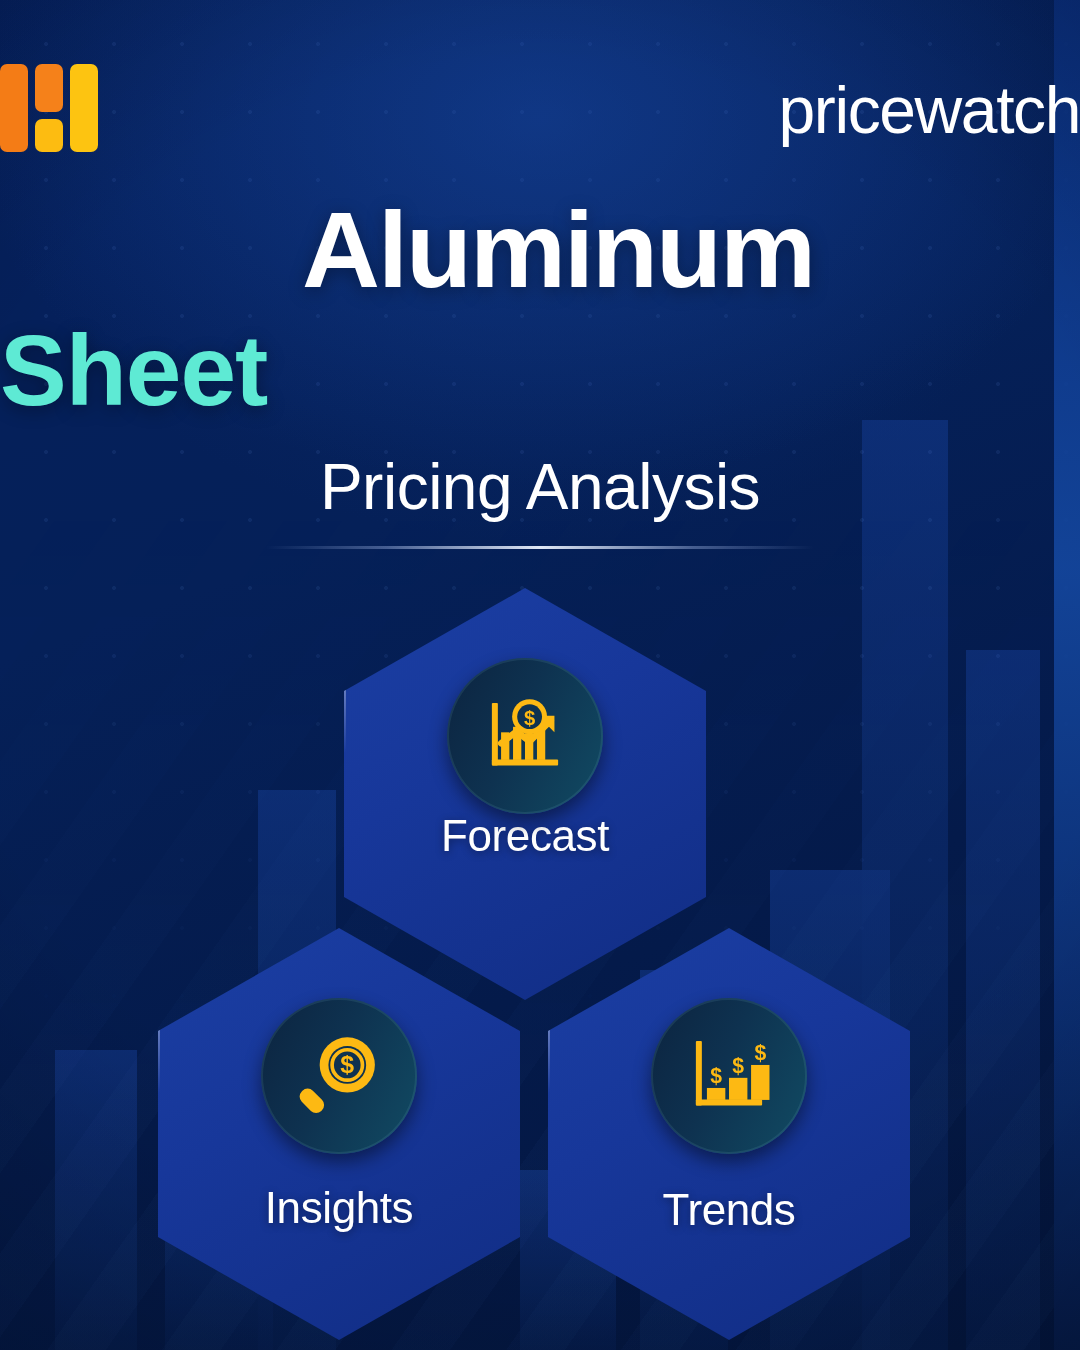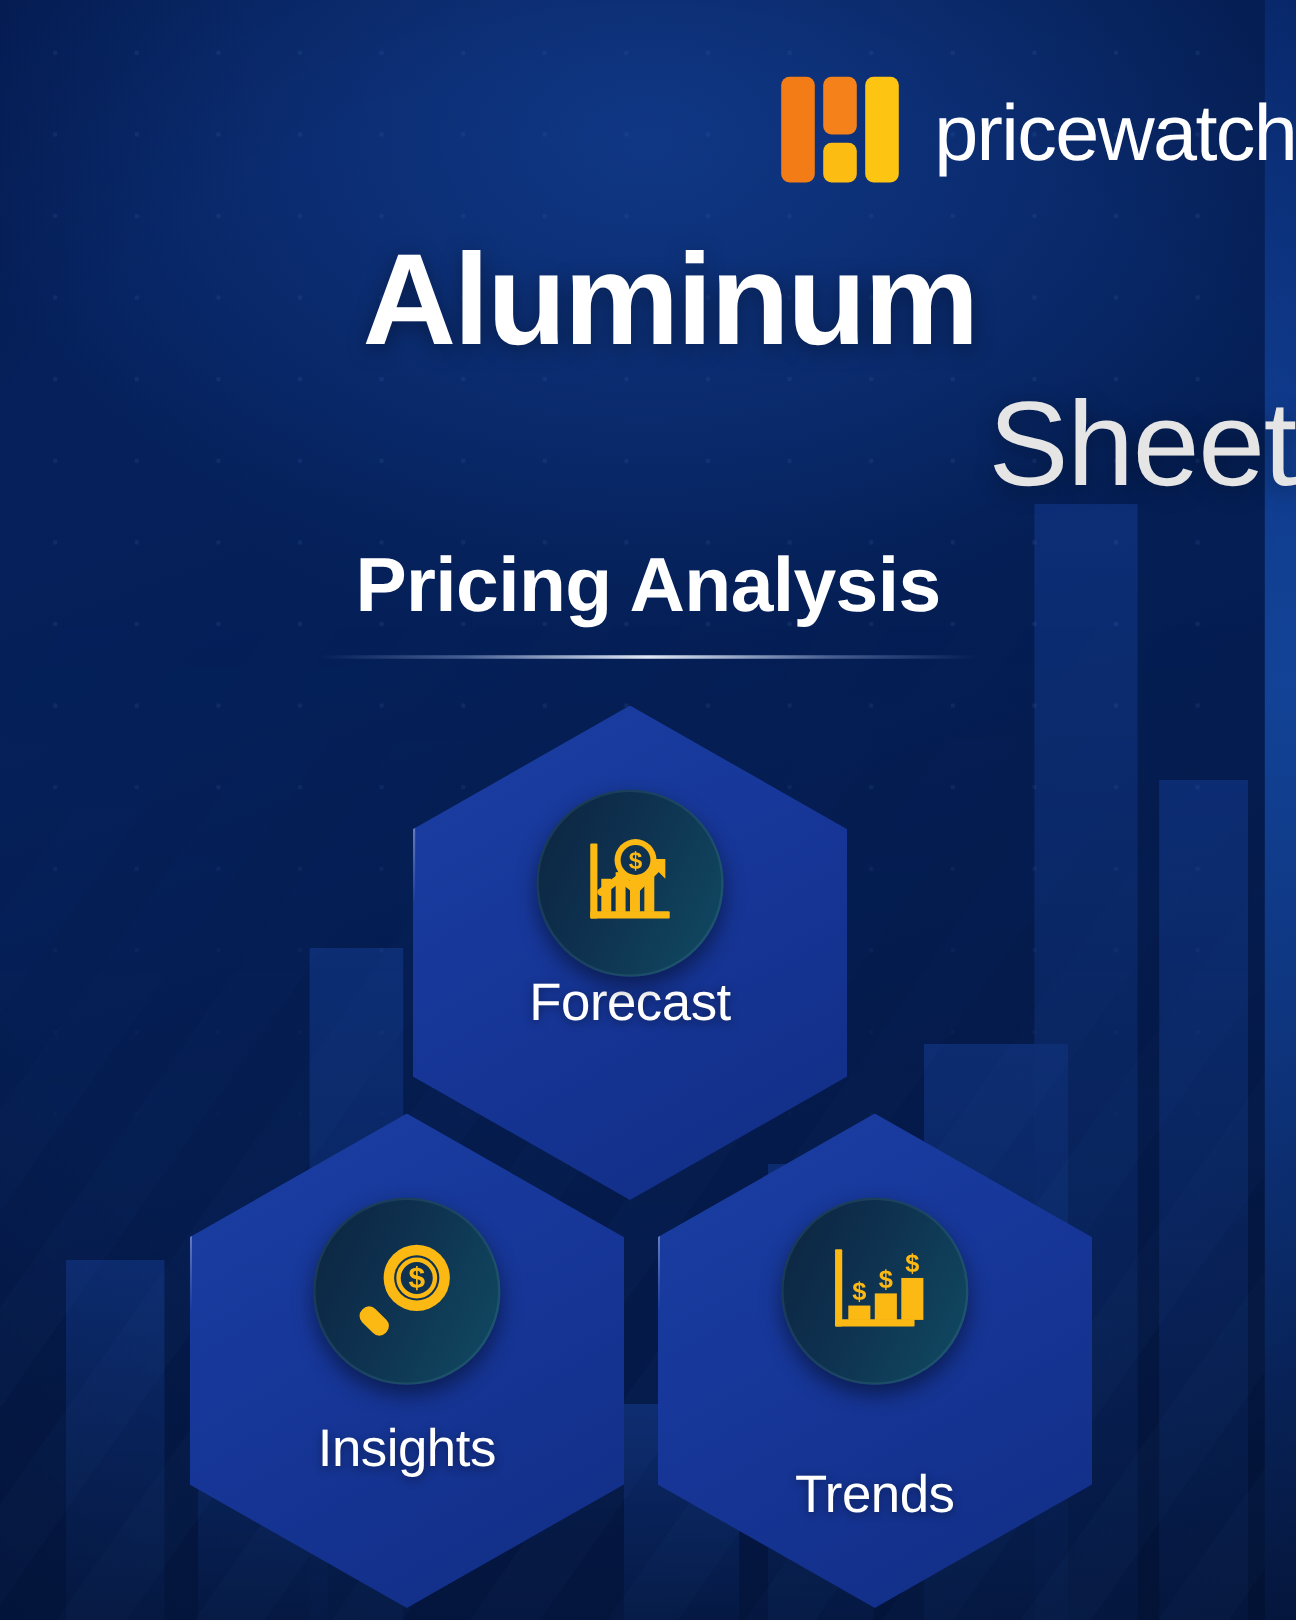--- a/index.html
+++ b/index.html
@@ -60,48 +60,48 @@
     position:absolute; inset:0;
     background:radial-gradient(ellipse 120% 90% at 50% 45%, rgba(0,0,0,0) 45%, rgba(0,0,0,.36) 100%);
   }
 
   
   .content{ position:absolute; inset:0; }
 
   
   .logo{
     position:absolute; top:64px; left:0; width:100%;
-    display:flex; align-items:center; justify-content:flex-end; gap:30px;
+    display:flex; align-items:center; justify-content:space-between; gap:30px;
   }
   .logo-mark{ display:flex; gap:7px; height:88px; align-items:flex-start; }
   .lm-col{ display:flex; flex-direction:column; gap:7px; }
   .lm-a{ width:28px; height:88px; background:#F47C16; border-radius:7px; }
   .lm-b{ width:28px; height:48px; background:#F5811A; border-radius:7px; }
   .lm-c{ width:28px; height:33px; background:#FDBC11; border-radius:7px; }
   .lm-d{ width:28px; height:88px; background:#FDC411; border-radius:7px; }
   .logo-word{
     color:#ffffff; font-size:66px; font-weight:400; letter-spacing:-1.4px;
     line-height:1; position:relative; top:2px;
   }
 
   
   .title-1{
     position:absolute; top:196px; left:0; width:100%; text-align:center;
     color:#ffffff; font-size:108px; font-weight:bold; letter-spacing:-2px; line-height:1;
     text-shadow:0 4px 18px rgba(0,0,0,.35);
     padding-left:36px;
   }
   .title-2{
-    position:absolute; top:320px; left:0; width:100%; text-align:right;
-    color:#e5e5e5; font-size:100px; font-weight:normal; letter-spacing:-1px; line-height:1;
+    position:absolute; top:320px; left:0; width:100%; text-align:left;
+    color:#5eead4; font-size:100px; font-weight:bold; letter-spacing:-1px; line-height:1;
     text-shadow:0 4px 18px rgba(0,0,0,.35);
   }
   .subtitle{
     position:absolute; top:455px; left:0; width:100%; text-align:center;
-    color:#ffffff; font-size:64px; font-weight:700; letter-spacing:-0.5px; line-height:1;
+    color:#ffffff; font-size:64px; font-weight:400; letter-spacing:-0.5px; line-height:1;
   }
   .divider{
     position:absolute; top:546px; left:50%; transform:translateX(-50%);
     width:548px; height:3px; border-radius:2px;
     background:linear-gradient(to right, rgba(190,210,255,0) 0%, rgba(190,210,255,.35) 22%, rgba(235,243,255,.95) 50%, rgba(190,210,255,.35) 78%, rgba(190,210,255,0) 100%);
   }
 
   
   .hexes{ position:absolute; inset:0; }
   .hex{
@@ -143,21 +143,21 @@
   #hex-forecast{ left:344px; top:588px; }
   #hex-forecast .icon-circle{ margin-top:70px; }
   #hex-forecast .hex-label{ }
 
   #hex-insights{ left:158px; top:928px; }
   #hex-insights .icon-circle{ margin-top:70px; }
   #hex-insights .hex-label{ margin-top:32px; }
 
   #hex-trends{ left:548px; top:928px; }
   #hex-trends .icon-circle{ margin-top:70px; }
-  #hex-trends .hex-label{ margin-top:70px; }
+  #hex-trends .hex-label{ margin-top:34px; }
 </style>
 </head>
 <body>
 
 <div class="bg">
   <div class="bg-base"></div>
   <div class="bg-bars">
       <div class="bgbar" style="left: 55px; width: 82px; height: 300px; opacity: 0.55;"></div>
       <div class="bgbar" style="left: 165px; width: 108px; height: 240px; opacity: 0.55;"></div>
       <div class="bgbar" style="left: 258px; width: 78px; height: 560px; opacity: 0.55;"></div>

